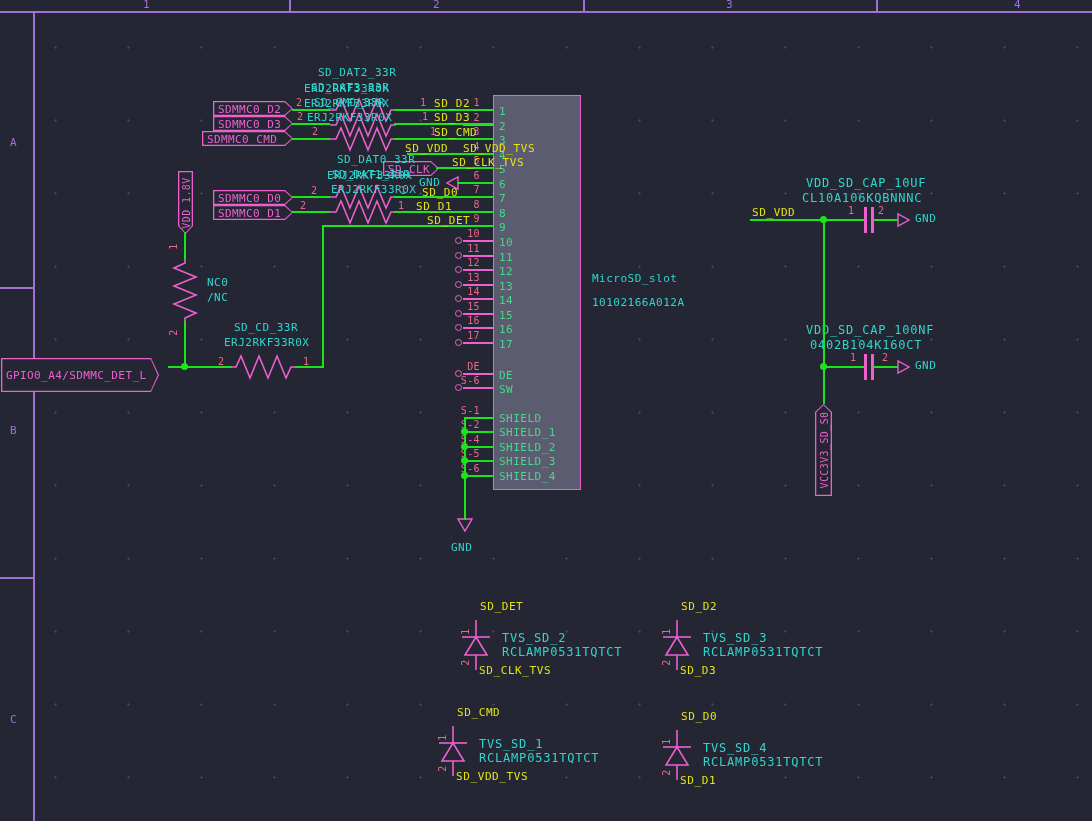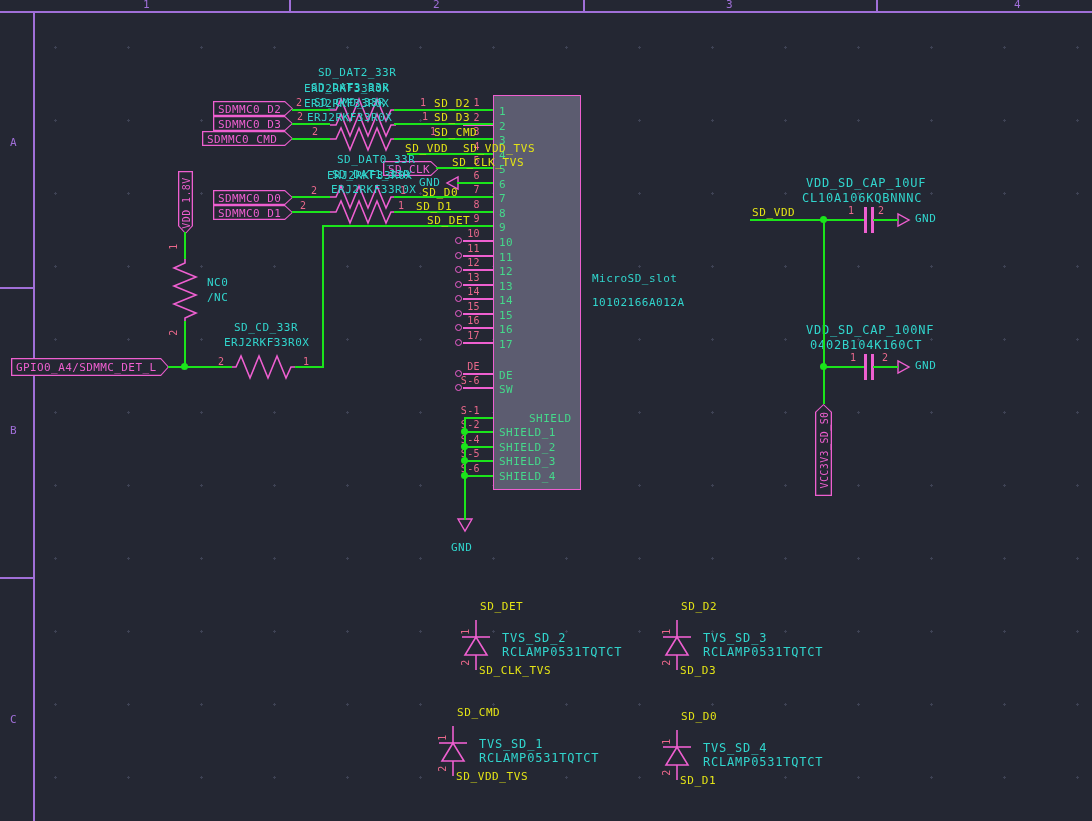--- a/index.html
+++ b/index.html
@@ -62,21 +62,21 @@
     </div>
   <div class="flag fr" style="left:202px;top:131px;width:91px;height:15px">
       <span>SDMMC0_CMD</span>
     </div>
   <div class="flag fr" style="left:213px;top:190px;width:80px;height:15px">
       <span>SDMMC0_D0</span>
     </div>
   <div class="flag fr" style="left:213px;top:205px;width:80px;height:15px">
       <span>SDMMC0_D1</span>
     </div>
-  <div class="flag fr" style="left:11px;top:358px;width:158px;height:18px">
+  <div class="flag fr" style="left:1px;top:358px;width:158px;height:34px">
       <span>GPIO0_A4/SDMMC_DET_L</span>
     </div>
   <div class="flag fr" style="left:383px;top:161px;width:56px;height:15px">
       <span>SD_CLK</span>
     </div>
   <div class="flag fd vert" style="left:178px;top:171px;width:15px;height:63px">
       <span>VDD_1.8V</span>
     </div>
   <div class="flag fu vert" style="left:815px;top:404px;width:17px;height:92px">
       <span>VCC3V3_SD_S0</span>
@@ -245,21 +245,21 @@
   <div class="stub" style="left:463px;top:373px;width:30px"></div>
   <div class="oc" style="left:455px;top:370px"></div>
   <span class="pn" style="left:452px;top:361px;width:28px;text-align:right">DE</span>
   <span class="pname" style="left:499px;top:369px">DE</span>
   <div class="stub" style="left:463px;top:387px;width:30px"></div>
   <div class="oc" style="left:455px;top:384px"></div>
   <span class="pn" style="left:444px;top:375px;width:36px;text-align:right">S-6</span>
   <span class="pname" style="left:499px;top:383px">SW</span>
 
   <span class="pn" style="left:444px;top:405px;width:36px;text-align:right">S-1</span>
-  <span class="pname" style="left:529px;top:412px">SHIELD</span>
+  <span class="pname" style="left:499px;top:412px">SHIELD</span>
   <span class="pn" style="left:444px;top:419px;width:36px;text-align:right">S-2</span>
   <span class="pname" style="left:499px;top:426px">SHIELD_1</span>
   <span class="pn" style="left:444px;top:434px;width:36px;text-align:right">S-4</span>
   <span class="pname" style="left:499px;top:441px">SHIELD_2</span>
   <span class="pn" style="left:444px;top:448px;width:36px;text-align:right">S-5</span>
   <span class="pname" style="left:499px;top:455px">SHIELD_3</span>
   <span class="pn" style="left:444px;top:463px;width:36px;text-align:right">S-6</span>
   <span class="pname" style="left:499px;top:470px">SHIELD_4</span>
 
   <span class="fld fbig" style="left:806px;top:176px">VDD_SD_CAP_10UF</span>

